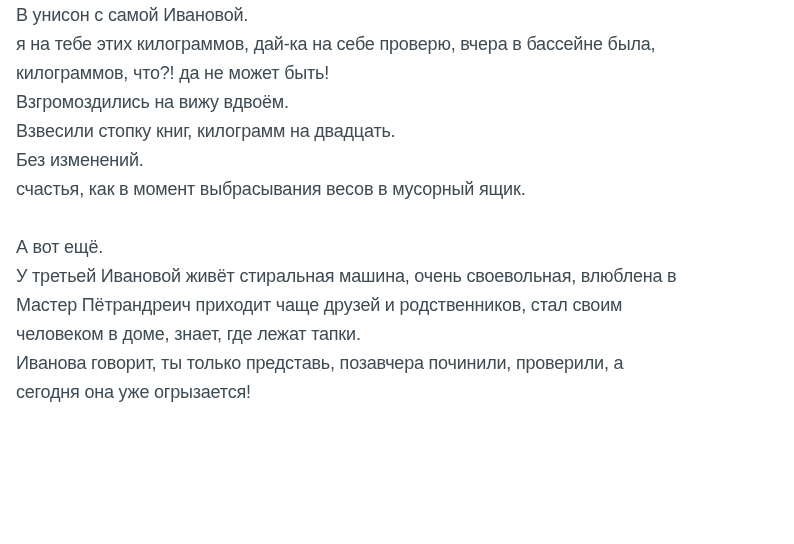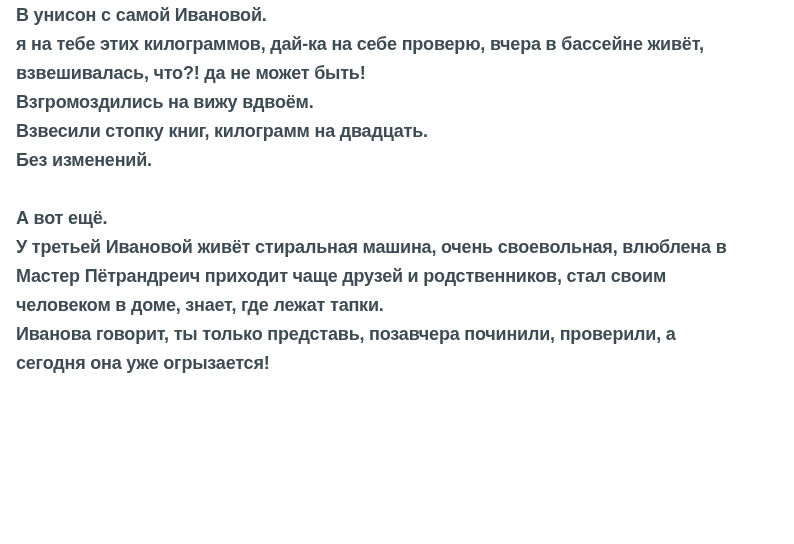--- a/index.html
+++ b/index.html
@@ -10,46 +10,46 @@
     width: 794px;
     height: 544px;
     overflow: hidden;
     background: #ffffff;
     font-family: "Liberation Sans", "DejaVu Sans", sans-serif;
   }
   .page {
     width: 100%;
     height: 100%;
     box-sizing: border-box;
-    font-weight: bold;
   }
   .text-block {
     padding: 1px 16px 0 16px;
     font-size: 18px;
     line-height: 29px;
     letter-spacing: -0.2px;
     color: #3e4b53;
   }
   .text-line {
     height: 29px;
     white-space: nowrap;
     overflow: hidden;
   }
 </style>
 </head>
 <body style="background: rgb(255, 255, 255);">
 
 <main class="page">
   <div class="text-block" style="color: rgb(62, 75, 83);">
       <div class="text-line">В унисон с самой Ивановой.</div>
-      <div class="text-line">я на тебе этих килограммов, дай-ка на себе проверю, вчера в бассейне живёт,</div>
-      <div class="text-line">взвешивалась, что?! да не может быть!</div>
+      <div class="text-line">я на тебе этих килограммов, дай-ка на себе проверю, вчера в бассейне была,</div>
+      <div class="text-line">килограммов, что?! да не может быть!</div>
       <div class="text-line">Взгромоздились на вижу вдвоём.</div>
       <div class="text-line">Взвесили стопку книг, килограмм на двадцать.</div>
       <div class="text-line">Без изменений.</div>
+      <div class="text-line">счастья, как в момент выбрасывания весов в мусорный ящик.</div>
       <div class="text-line">&nbsp;</div>
       <div class="text-line">А вот ещё.</div>
       <div class="text-line">У третьей Ивановой живёт стиральная машина, очень своевольная, влюблена в</div>
       <div class="text-line">Мастер Пётрандреич приходит чаще друзей и родственников, стал своим</div>
       <div class="text-line">человеком в доме, знает, где лежат тапки.</div>
       <div class="text-line">Иванова говорит, ты только представь, позавчера починили, проверили, а</div>
       <div class="text-line">сегодня она уже огрызается!</div>
     </div>
 </main>
 

